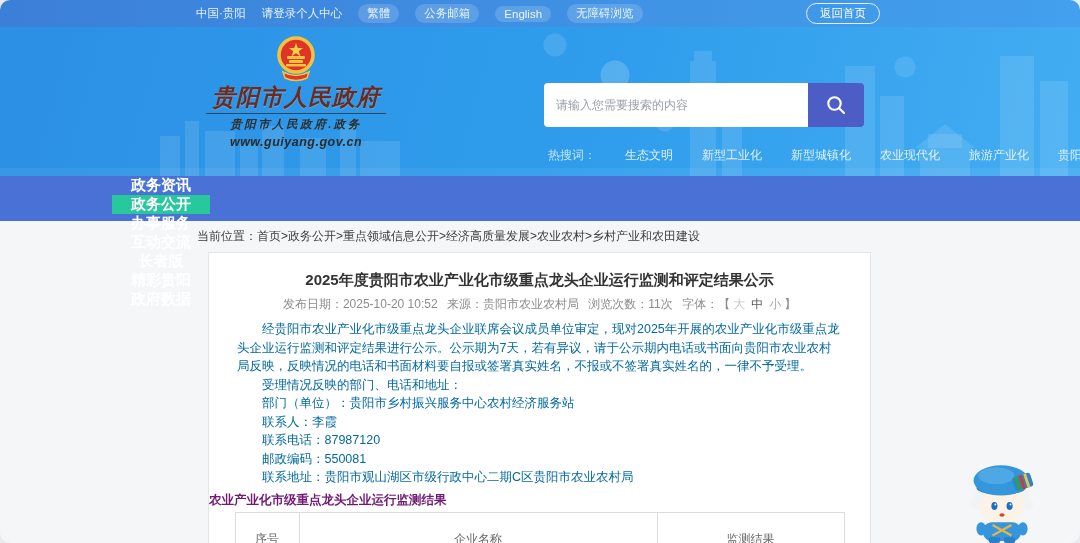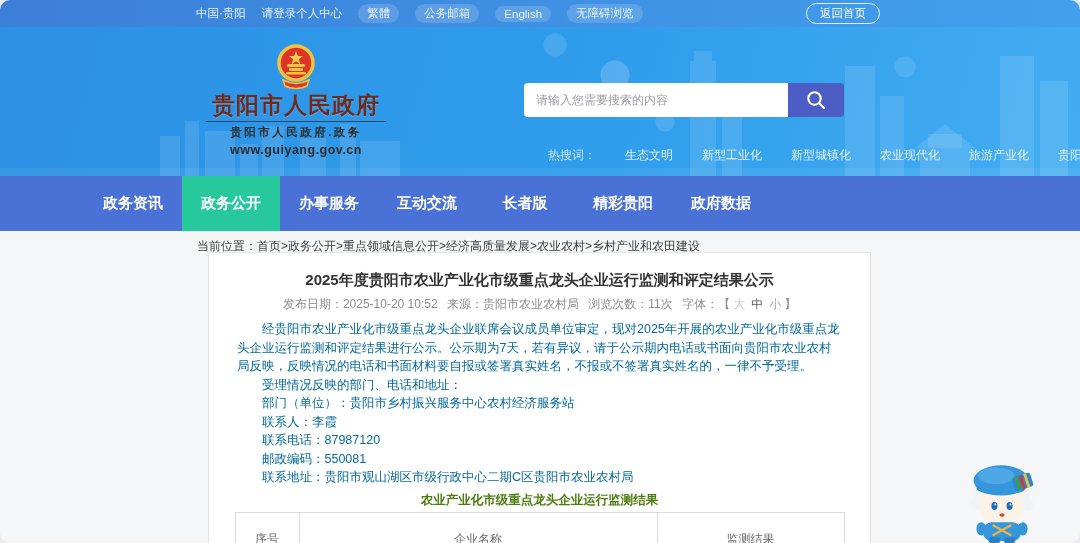--- a/index.html
+++ b/index.html
@@ -15,55 +15,55 @@
   
   .banner { position:relative; height:149px;
     background:
       radial-gradient(circle at 615px 48px, rgba(255,255,255,.18) 0 14px, transparent 15px),
       radial-gradient(circle at 665px 95px, rgba(255,255,255,.13) 0 9px, transparent 10px),
       radial-gradient(circle at 555px 18px, rgba(255,255,255,.12) 0 11px, transparent 12px),
       radial-gradient(circle at 905px 40px, rgba(255,255,255,.10) 0 10px, transparent 11px),
       linear-gradient(105deg,#2c90e4 0%,#2f9dec 55%,#43adf2 100%); }
   .skyline { position:absolute; left:0; bottom:0; width:1080px; height:150px; }
 
-  .site-logo { position:absolute; left:196px; top:16px; width:200px; text-align:center; }
+  .site-logo { position:absolute; left:196px; top:8px; width:200px; text-align:center;font-style:italic; }
   .emblem { display:block; margin:0 auto; }
   .site-title { font-size:23px; font-weight:bold; color:#6e2b1b; letter-spacing:1px; line-height:25px; text-shadow:0 1px 1px rgba(255,255,255,.25); }
   .site-rule { width:180px; border:none; border-top:1px solid rgba(40,30,25,.65); margin:3px auto 3px; }
   .site-subtitle { font-size:11.5px; font-weight:bold; color:#2f2f2f; letter-spacing:2.5px; }
   .site-url { font-size:12.5px; font-weight:bold; color:#2b2b2b; margin-top:3px; letter-spacing:.5px; }
 
-  .search-area { position:absolute; left:524px; top:56px; width:320px; height:34px; display:flex; }
+  .search-area { position:absolute; left:544px; top:56px; width:320px; height:44px; display:flex; }
   .search-input { flex:1; border:none; outline:none; border-radius:4px 0 0 4px; padding:0 12px; font-size:12px; color:#555; font-family:inherit; }
   .search-input::placeholder { color:#9aa0a6; }
   .search-btn { width:56px; border:none; background:#4c5ec6; border-radius:0 4px 4px 0; display:flex; align-items:center; justify-content:center; cursor:pointer; }
   .hotwords { position:absolute; left:548px; top:120px; display:flex; gap:29px; font-size:12px; color:rgba(235,246,255,.95); }
   .hotwords .hw-label { color:rgba(225,240,255,.85); }
   .hotwords span { cursor:pointer; white-space:nowrap; }
 
   
-  .nav { height:55px; background:#4a71d6; display:flex; padding-left:84px; }
+  .nav { height:45px; background:#4a71d6; display:flex; padding-left:112px;flex-direction:column; }
   .nav-tab { width:98px; display:flex; align-items:center; justify-content:center; color:#fff; font-size:15px; font-weight:bold; cursor:pointer; }
   .nav-tab.active { background:#27c89c; }
 
   
   .breadcrumb { height:30px; display:flex; align-items:center; padding-left:197px; font-size:12px; color:#3d3d3d; }
   .breadcrumb .bc-path { color:#3d3d3d; cursor:pointer; }
 
   
   .card { position:absolute; left:208px; top:252px; width:663px; height:560px; background:#fff; border:1px solid #e6e6e6; box-sizing:border-box; padding-top:17px; }
   .article-title { text-align:center; font-size:15px; font-weight:bold; color:#333; line-height:19px; }
   .article-meta { margin-top:7px; text-align:center; font-size:12px; color:#8c8c8c; }
   .article-meta span { margin:0 3px; }
   .fs-big { color:#c9c9c9; cursor:pointer; }
   .fs-mid { color:#5a5a5a; cursor:pointer; }
   .fs-small { color:#a8a8a8; cursor:pointer; }
   .article-body { margin-top:7px; padding:0 28px; font-size:12.5px; color:#0369a1; }
   .article-body p { margin:0; text-indent:2em; line-height:18.5px; }
-  .table-caption { text-align:center; font-size:12.5px; font-weight:bold; color:#4d7c0f; margin-top:4px; line-height:18px; }
+  .table-caption { text-align:left; font-size:12.5px; font-weight:bold; color:#701a75; margin-top:4px; line-height:18px; }
   .result-table { margin:3px auto 0; border-collapse:collapse; table-layout:fixed; width:609px; }
   .result-table th, .result-table td { border:1px solid #dcdcdc; height:22px; padding:16px; text-align:center; font-size:12px; font-weight:normal; color:#555; }
   .result-table th { color:#666; }
   .col-no { width:64px; } .col-name { width:358px; } .col-result { width:187px; }
 
   
   .mascot { position:absolute; right:30px; top:452px; width:96px; height:91px; cursor:pointer; }
 </style>
 </head>
 <body>

